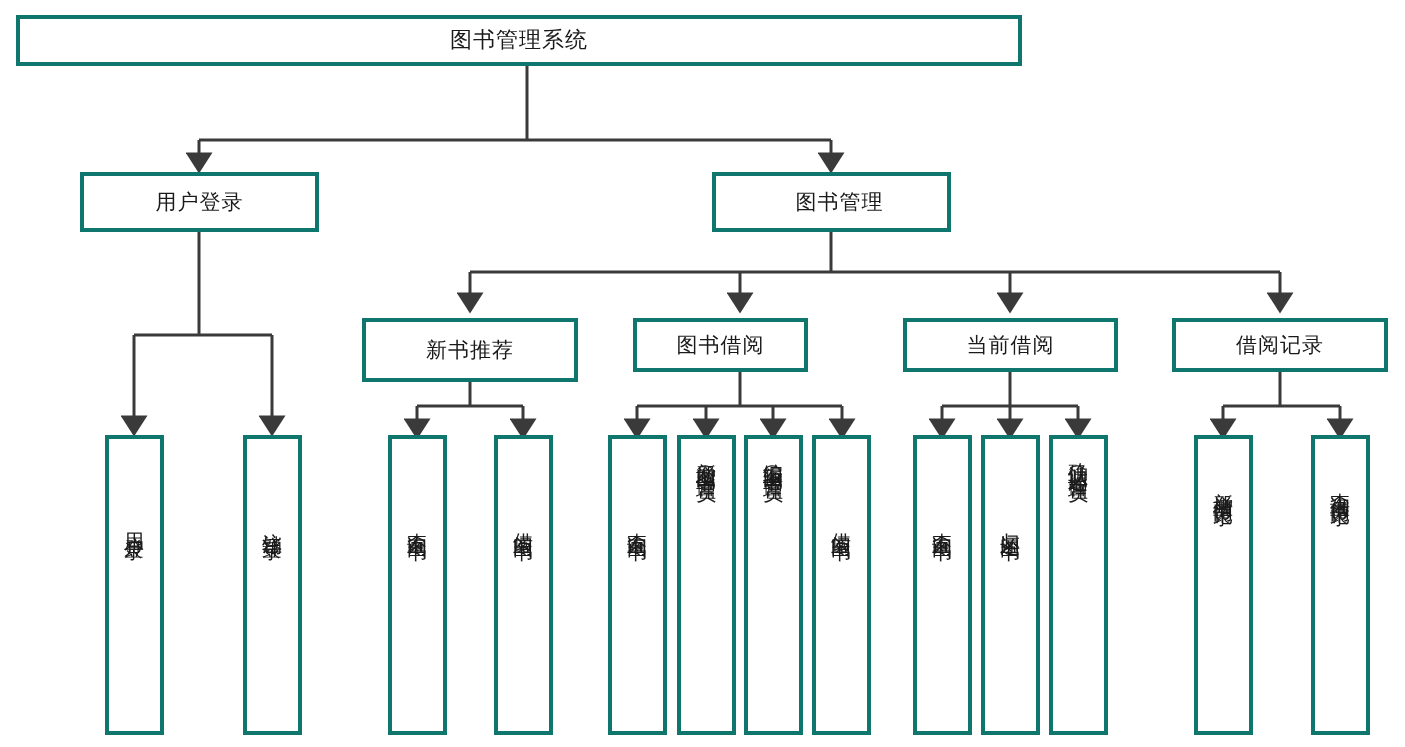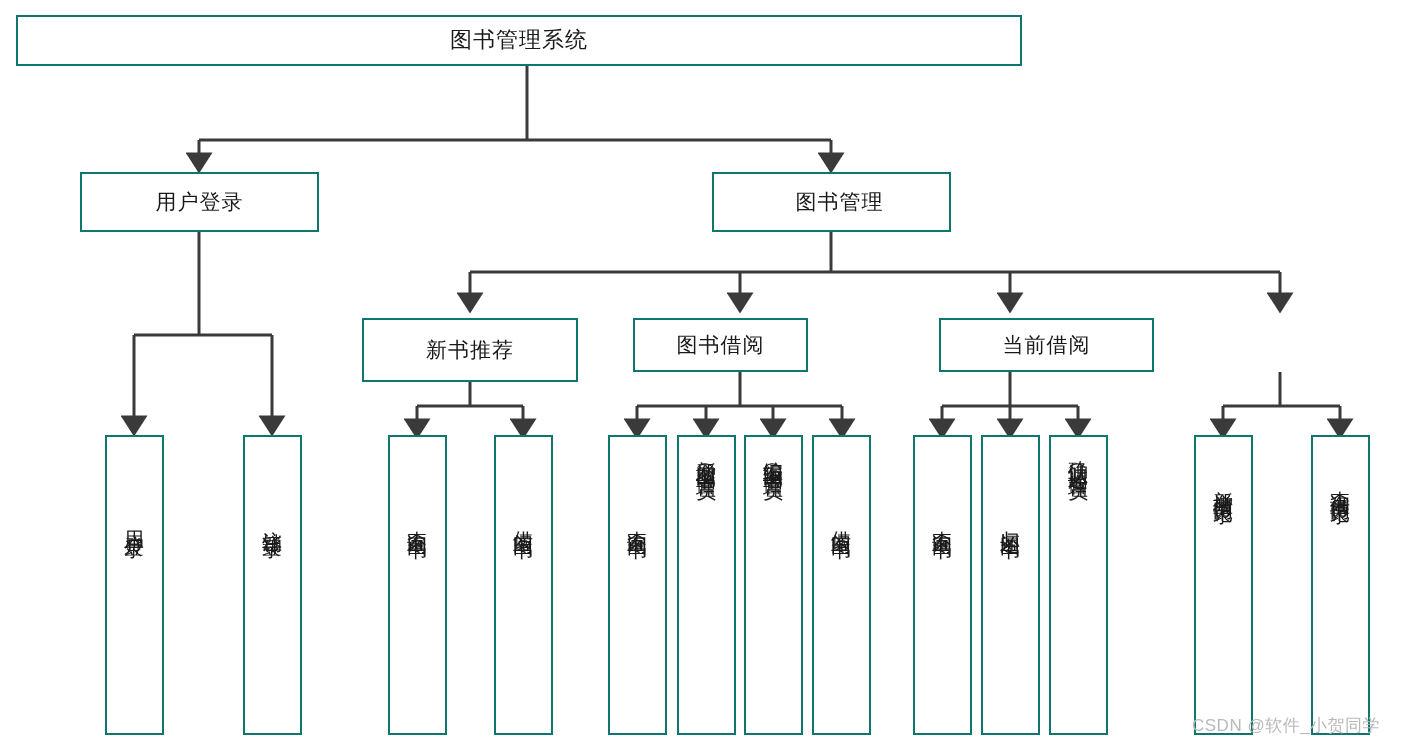--- a/index.html
+++ b/index.html
@@ -23,21 +23,21 @@
     left: 0;
     top: 0;
     width: 1405px;
     height: 747px;
     pointer-events: none;
   }
   .node {
     position: absolute;
     box-sizing: border-box;
     background: #ffffff;
-    border: 2px solid #0f766e;
+    border: 4px solid #0f766e;
     display: flex;
     align-items: center;
     justify-content: center;
     color: #1a1a1a;
   }
   .node.horizontal {
     font-size: 21px;
     letter-spacing: 1px;
     line-height: 1.1;
     white-space: nowrap;
@@ -138,24 +138,27 @@
   </div>
 
   <div class="node horizontal" style="left:362px; top:318px; width:216px; height:64px;">
     <span>新书推荐</span>
   </div>
 
   <div class="node horizontal" style="left:633px; top:318px; width:175px; height:54px;">
     <span>图书借阅</span>
   </div>
 
-  <div class="node horizontal" style="left:903px; top:318px; width:215px; height:54px;margin-left:36px;">
+  <div class="node horizontal" style="left:903px; top:318px; width:215px; height:54px;">
     <span>当前借阅</span>
   </div>
 
+  <div class="node horizontal" style="left:1172px; top:318px; width:216px; height:54px;">
+    <span>借阅记录</span>
+  </div>
 
   <div class="node leaf" style="left:105px; top:435px; width:59px; height:300px;">
     <span class="vtext" style="margin-top:78px;">用户登录</span>
   </div>
 
   <div class="node leaf" style="left:243px; top:435px; width:59px; height:300px;">
     <span class="vtext" style="margin-top:78px;">注销登录</span>
   </div>
 
   <div class="node leaf" style="left:388px; top:435px; width:59px; height:300px;">
@@ -195,15 +198,14 @@
   </div>
 
   <div class="node leaf" style="left:1194px; top:435px; width:59px; height:300px;">
     <span class="vtext" style="margin-top:38px;">新增借阅记录</span>
   </div>
 
   <div class="node leaf" style="left:1311px; top:435px; width:59px; height:300px;">
     <span class="vtext" style="margin-top:38px;">查询借阅记录</span>
   </div>
 
-  <div class="watermark" style="left:1192px; top:714px;">CSDN @软件_小贺同学</div>
 
 </div>
 
 </body></html>

